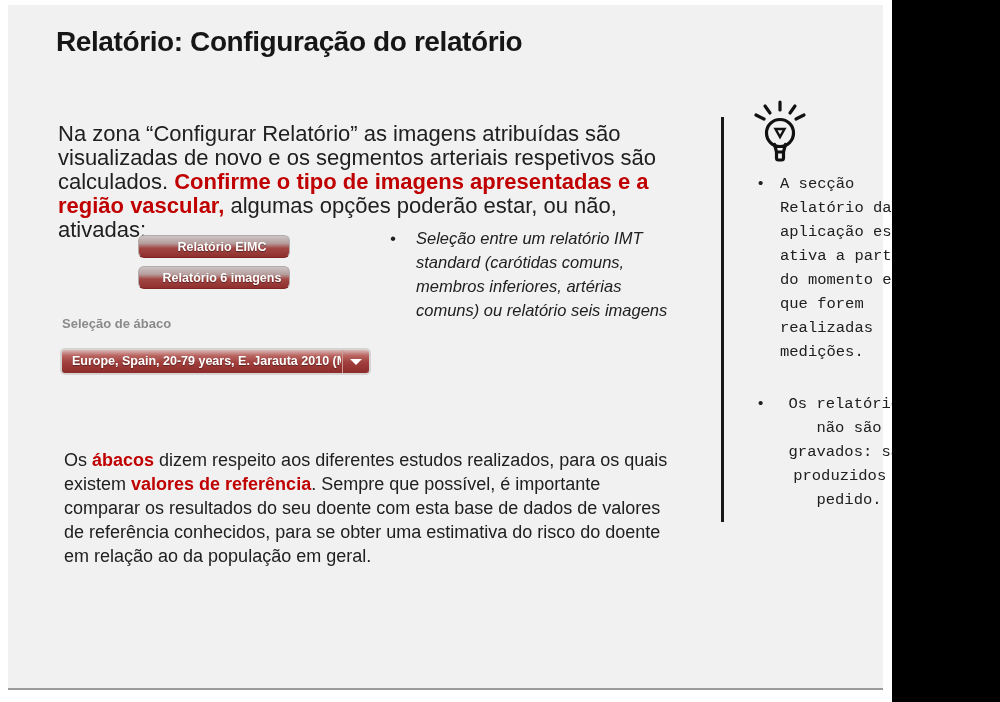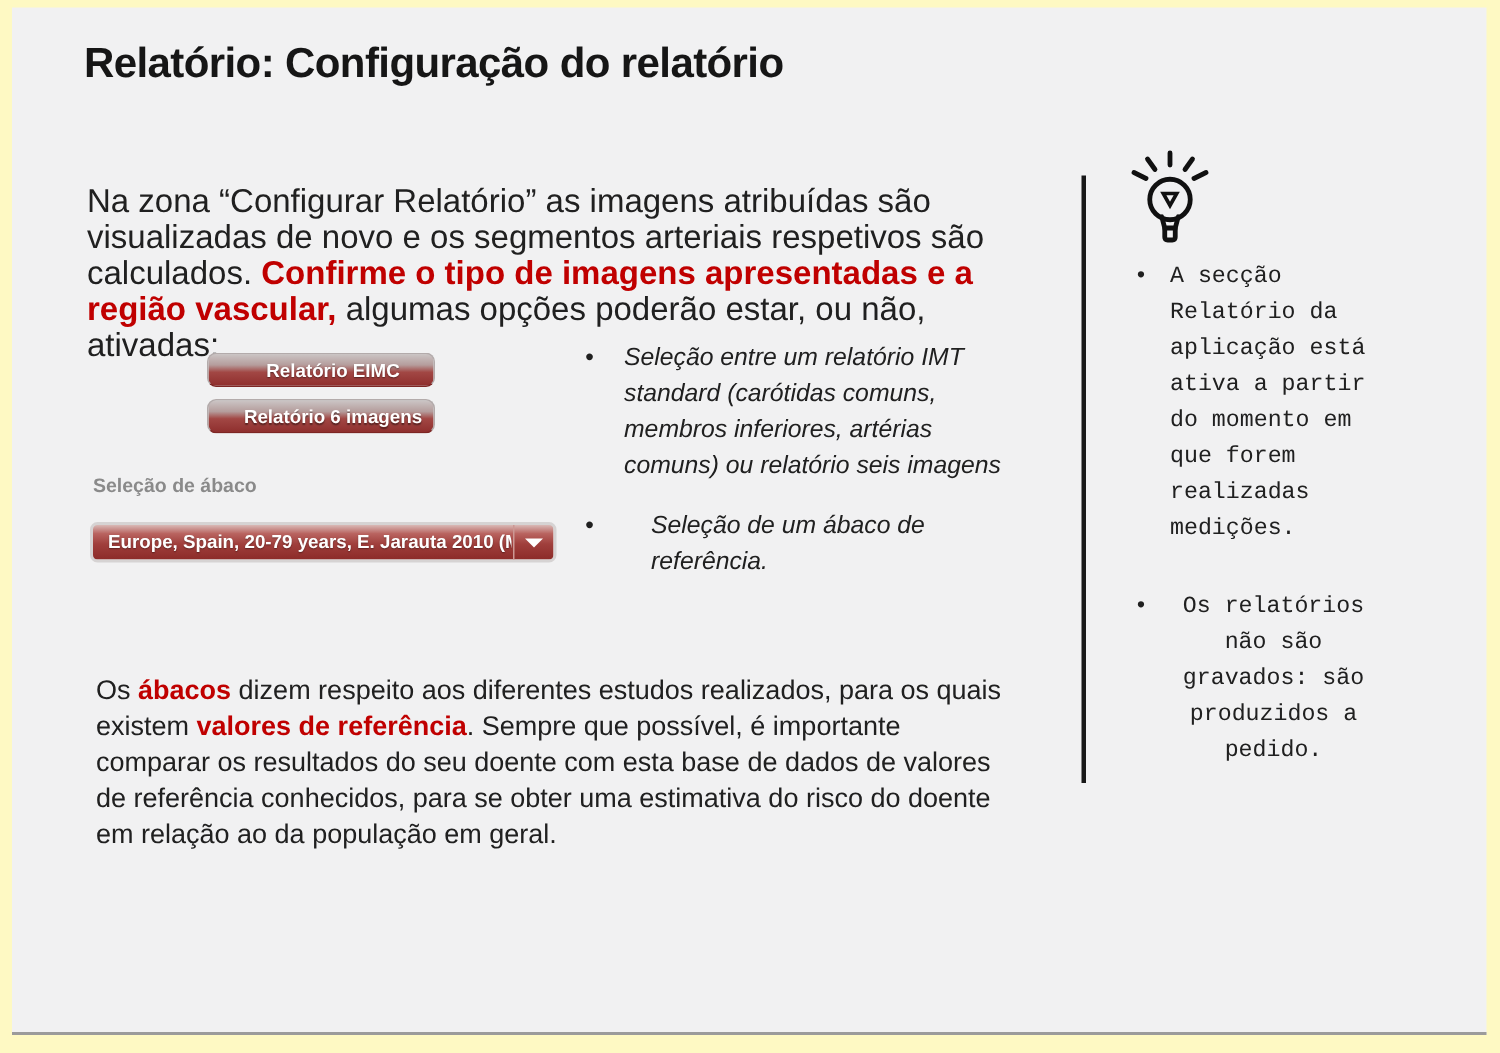--- a/index.html
+++ b/index.html
@@ -1,16 +1,16 @@
 <!DOCTYPE html>
 <html><head>
 <meta charset="utf-8">
 <style>
   html,body{margin:0;padding:0;background:#000;}
-  .frame{position:relative;width:1000px;height:702px;background:#fef9c3;font-family:"Liberation Sans",sans-serif;overflow:hidden;}
+  .frame{position:relative;width:892px;height:702px;background:#ffffff;font-family:"Liberation Sans",sans-serif;overflow:hidden;}
   .slide{position:absolute;left:8px;top:5px;right:9px;bottom:12px;background:#f1f1f2;border-bottom:2px solid #9b9b9b;}
   .abs{position:absolute;}
 
   .title{left:56px;top:26px;font-size:28px;font-weight:bold;color:#161616;letter-spacing:-0.4px;white-space:nowrap;}
 
   .intro{left:58px;top:122px;width:618px;font-size:22px;line-height:24px;color:#202020;}
   .red-bold{color:#C00000;font-weight:bold;}
 
   .btn{left:138px;width:152px;height:23px;border-radius:6px;
        background:linear-gradient(180deg,#cbc5c5 0%,#b59d9c 35%,#a24744 58%,#8f2f2e 100%);
@@ -67,21 +67,20 @@
 
   <div class="abs dropdown">
     <span class="dropdown-value">Europe, Spain, 20-79 years, E. Jarauta 2010 (Mean)</span>
     <span class="dropdown-arrow">
       <span class="tri"></span>
     </span>
   </div>
 
   <ul class="abs mid-bullets">
     <li>Seleção entre um relatório IMT standard (carótidas comuns, membros inferiores, artérias comuns) ou relatório seis imagens</li>
-    <li class="indent2">Seleção de um ábaco de referência.</li>
   </ul>
 
   <div class="abs bottom-par"><span>Os </span><span class="red-bold">ábacos</span><span> dizem respeito aos diferentes estudos realizados, para os quais existem </span><span class="red-bold">valores de referência</span><span>. Sempre que possível, é importante comparar os resultados do seu doente com esta base de dados de valores de referência conhecidos, para se obter uma estimativa do risco do doente em relação ao da população em geral.</span></div>
 
   <div class="abs divider"></div>
 
   <svg class="abs bulb" width="60" height="70" viewBox="0 0 60 70">
     <g stroke="#111" stroke-width="3.2" fill="none" stroke-linecap="round">
       <line x1="30" y1="2" x2="30" y2="10"></line>
       <line x1="15" y1="6" x2="20" y2="13"></line>

